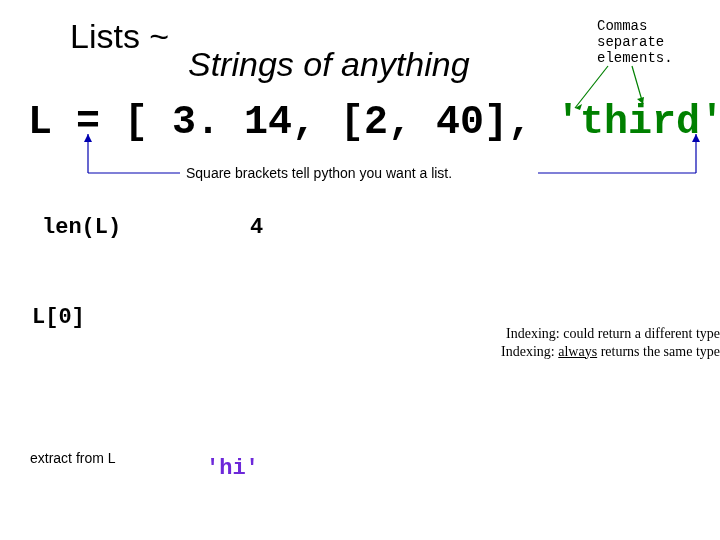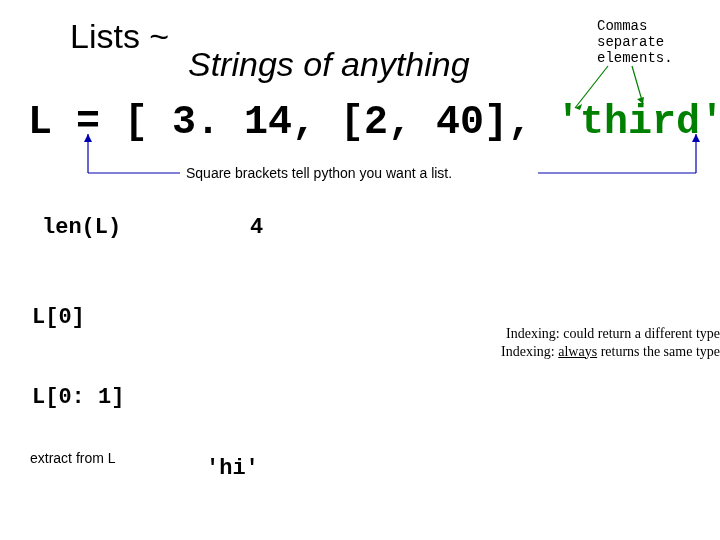--- a/index.html
+++ b/index.html
@@ -47,27 +47,26 @@
   <span class="abs mono-big" style="left:42px; top:215px;">len(L)</span>
   <span class="abs mono-big" style="left:250px; top:215px;">4</span>
 
   <span class="abs mono-big" style="left:32px; top:295px;margin-top:10px;">L[0]</span>
 
   <div class="abs times" style="left:440px; top:325px; width:280px; text-align:right; line-height:1.25;">
     <div><b>Indexing:</b><span> could return a different type</span></div>
     <div><b>Indexing:</b> <span class="ul">always</span><span> returns the same type</span></div>
   </div>
 
-  <span class="abs mono-big" style="left:32px; top:385px;">L[0: 1]</span>
 
   <div class="abs caption" style="left:30px; top:450px; text-align:center; line-height:1.2;">
     <div>extract from L</div>
   </div>
 
-  <span class="abs mono-big" style="left:206px; top:456px; color:#000000;">'hi'</span>
+  <span class="abs mono-big" style="left:206px; top:456px; color:#6d28d9;">'hi'</span>
 
   <svg class="lines">
 
     <line x1="608" y1="66" x2="575" y2="108" stroke="#008000" stroke-width="1.2"></line>
     <polygon points="575,108 582,104 580,110" fill="#008000"></polygon>
     <line x1="632" y1="66" x2="643" y2="104" stroke="#008000" stroke-width="1.2"></line>
     <polygon points="643,104 637,99 644,97" fill="#008000"></polygon>
 
     <line x1="180" y1="173" x2="88" y2="173" stroke="#0000B0" stroke-width="1.2"></line>
 

